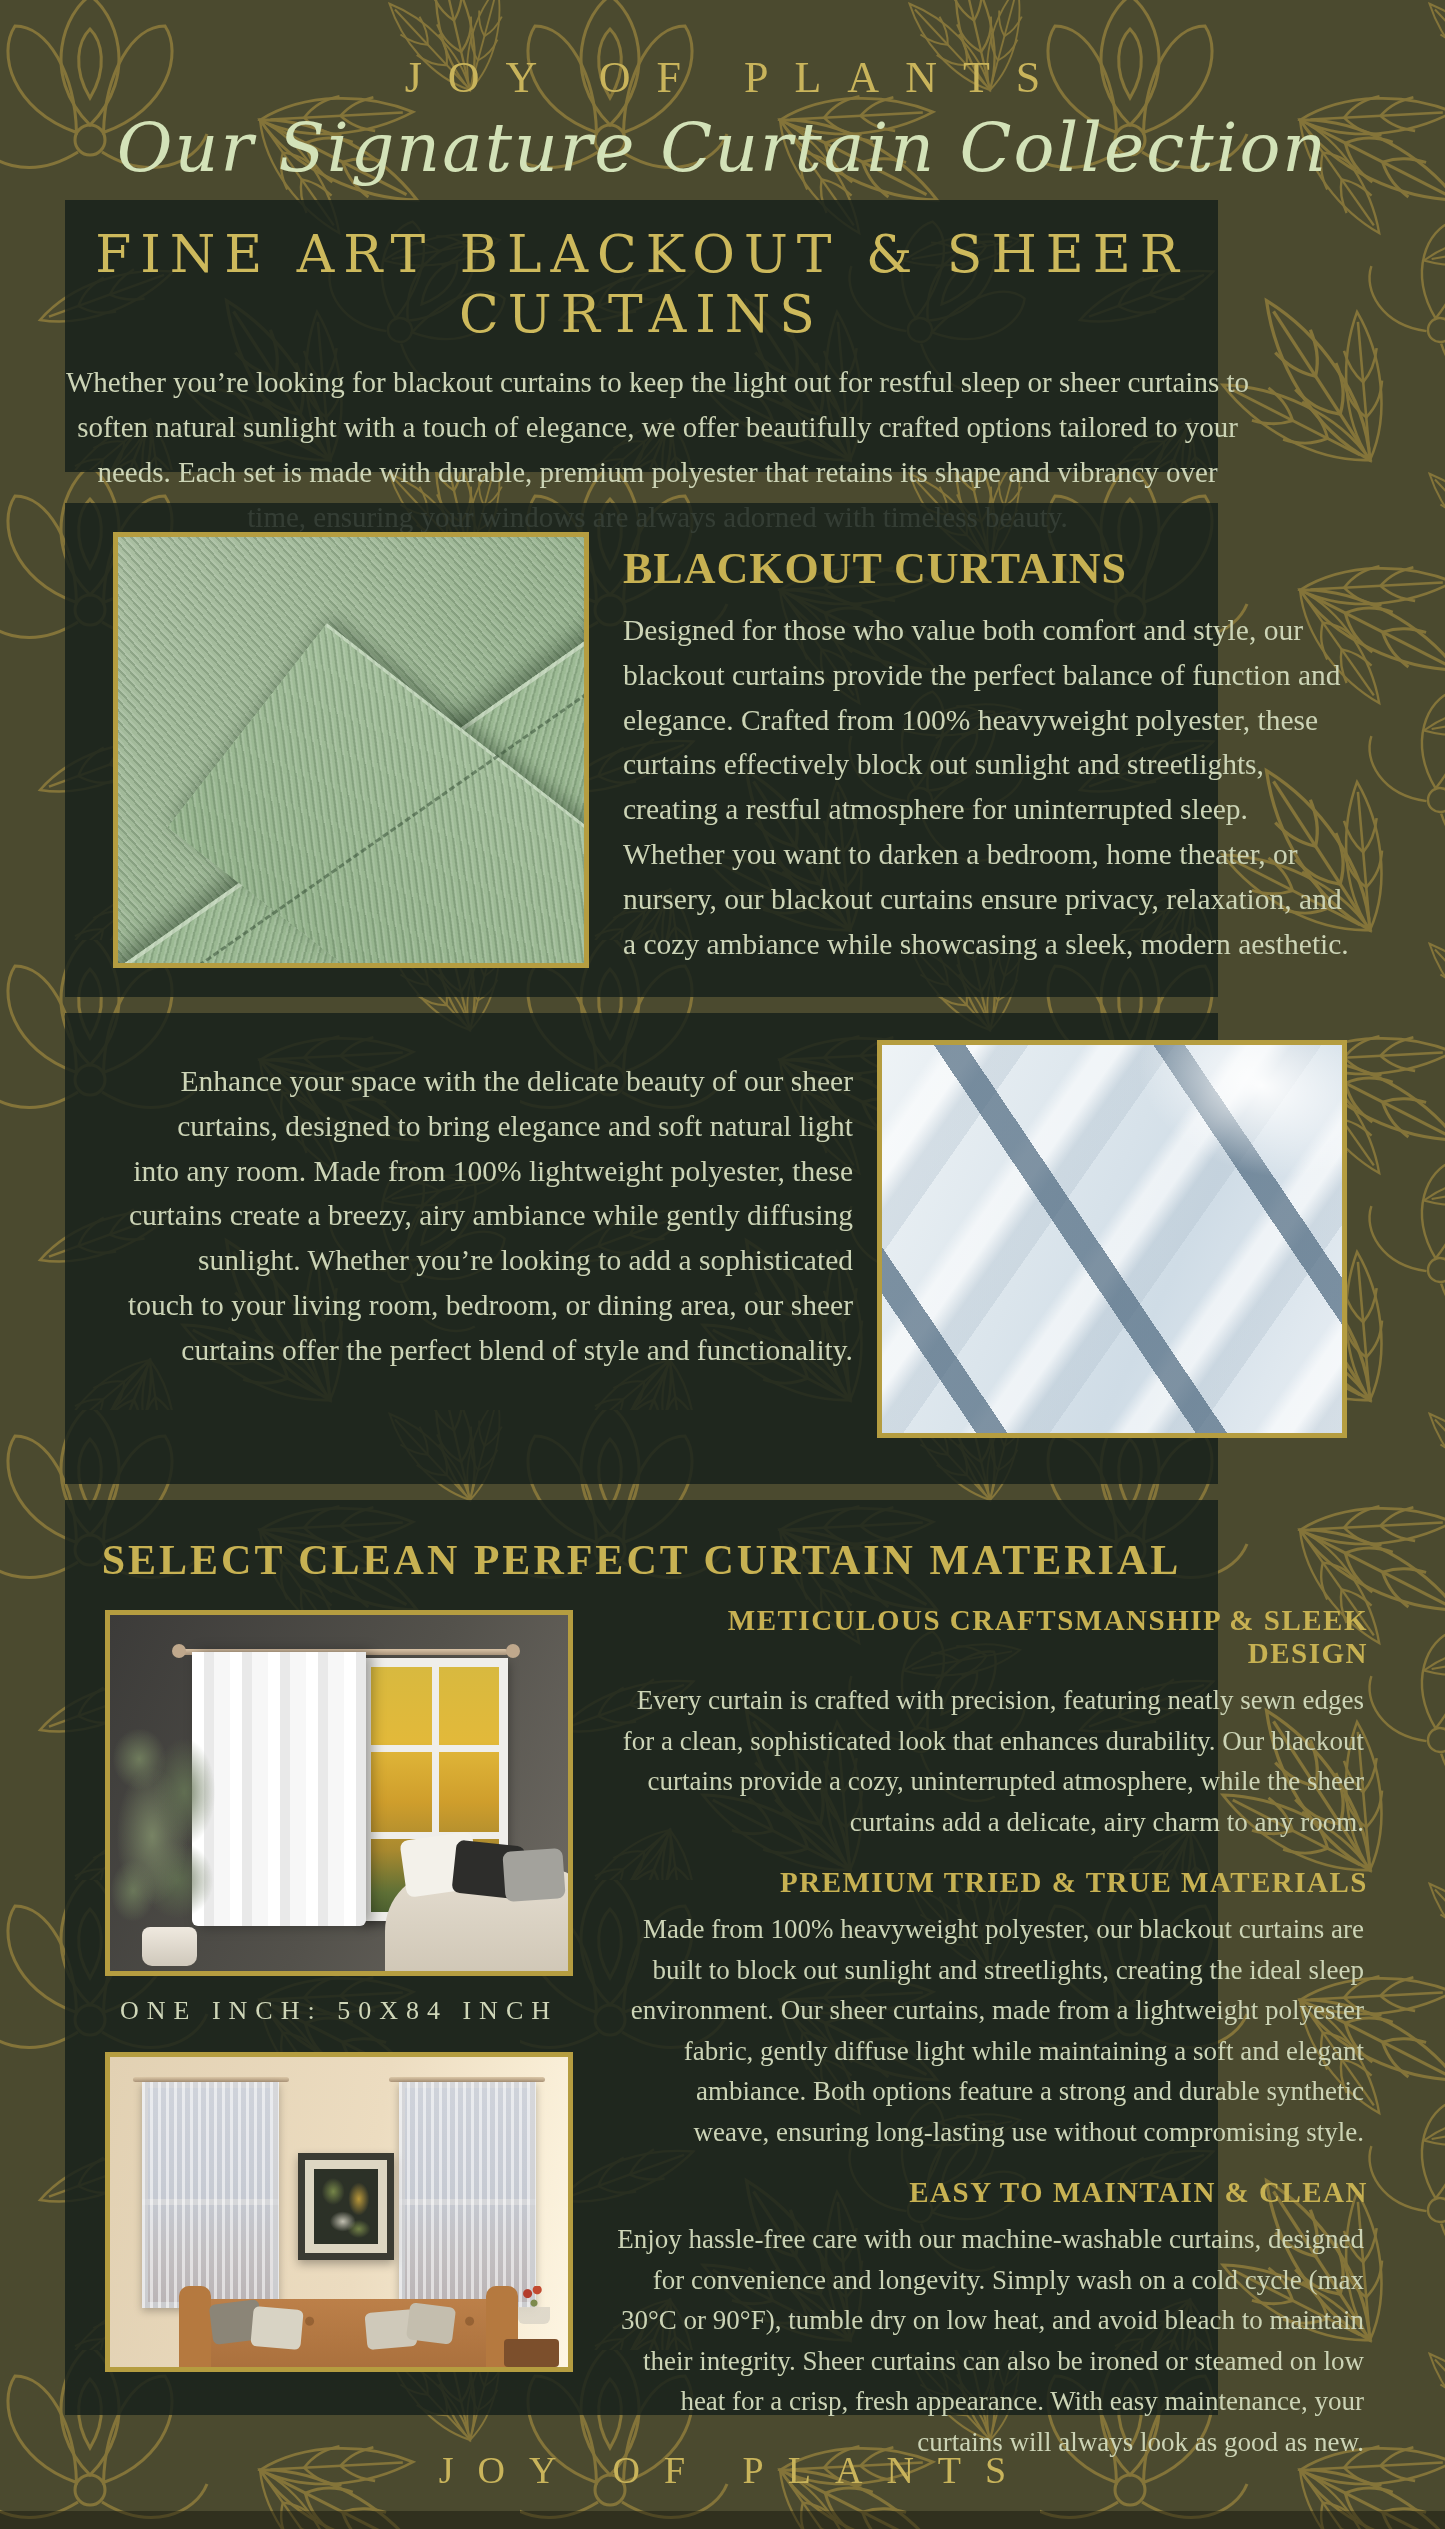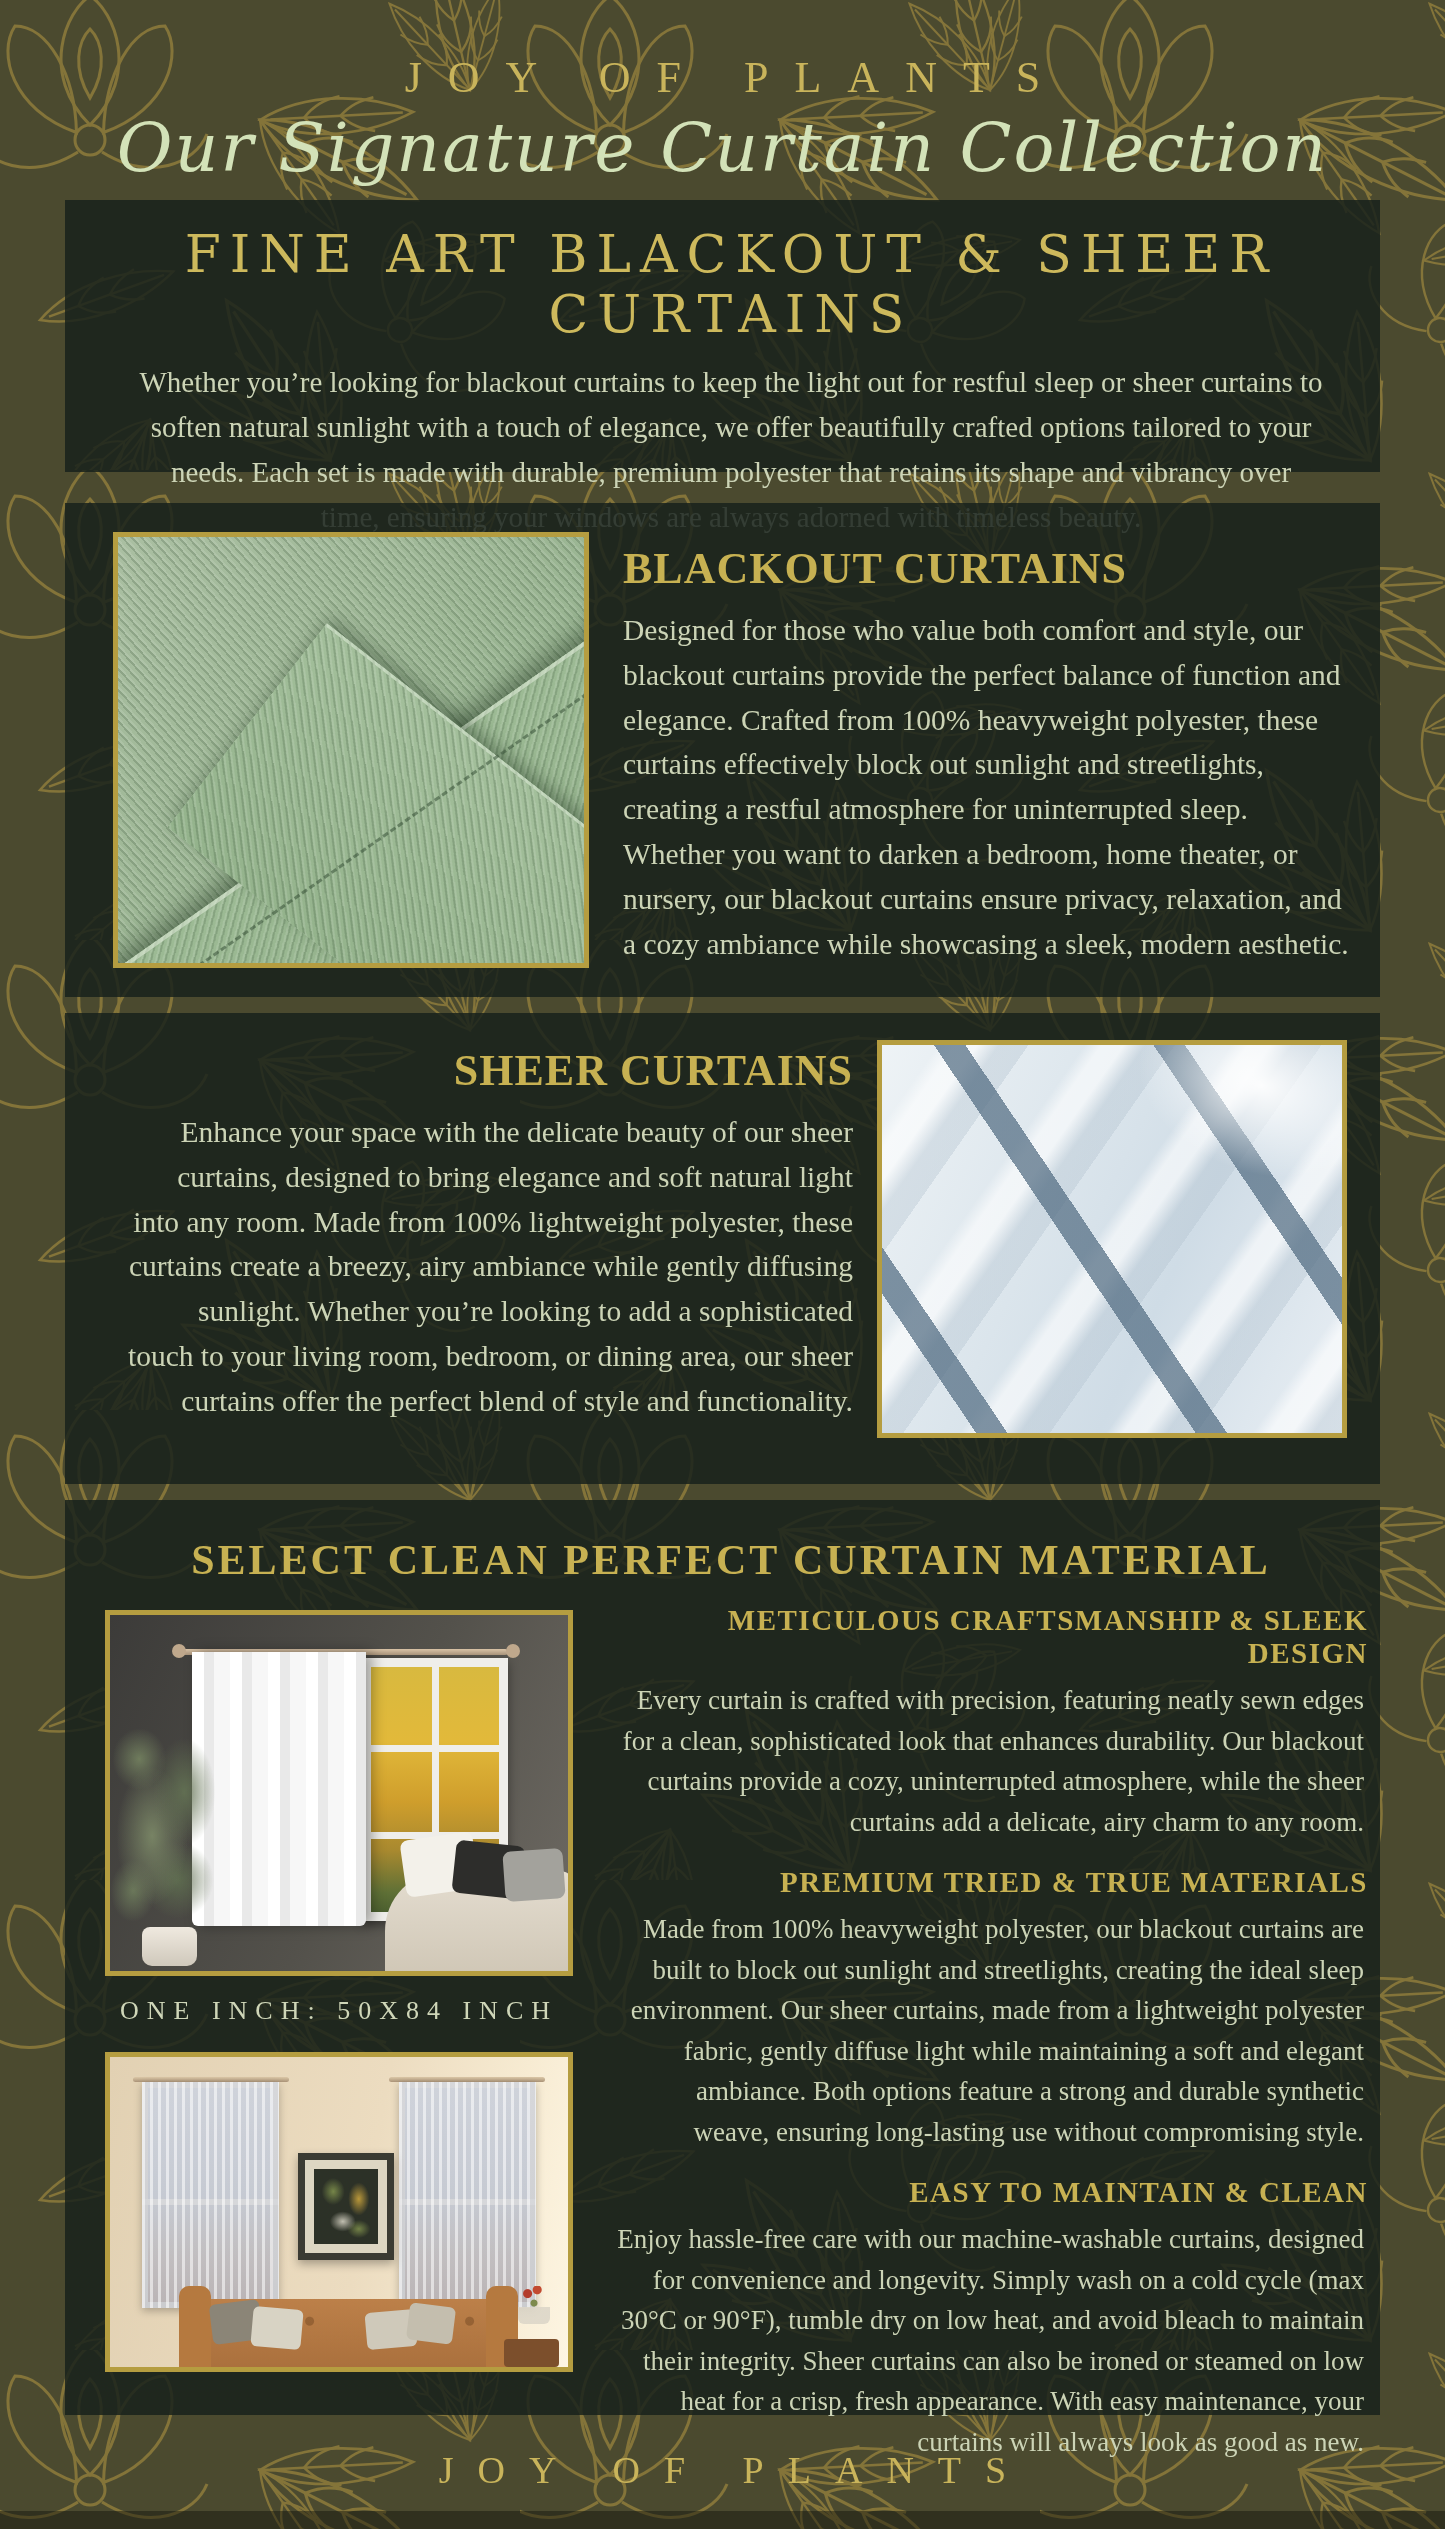--- a/index.html
+++ b/index.html
@@ -18,24 +18,23 @@
     box-sizing:border-box;font-family:"Liberation Serif",serif;
   }
   .tagline{
     position:absolute;top:108px;left:0;width:100%;text-align:center;
     font-size:68px;font-style:italic;color:#d3e2b8;letter-spacing:2px;
     font-family:"DejaVu Serif",serif;
   }
 
   
   .panel{
-    position:absolute;left:65px;width:1315px;
+    position:absolute;left:65px;width:1153px;
     background:rgba(23,32,28,0.84);
     box-sizing:border-box;
-    padding-left:17px;
   }
   .panel-intro{top:200px;height:272px;}
   .panel-blackout{top:503px;height:494px;}
   .panel-sheer{top:1013px;height:471px;}
   .panel-materials{top:1500px;height:915px;}
 
   .intro-title{
     margin:24px auto 0;text-align:center;font-size:52px;font-weight:normal;
     color:#cdb95c;letter-spacing:9px;font-family:"DejaVu Serif",serif;
   }
@@ -302,21 +301,20 @@
         </div>
       </div>
       <div class="blackout-text">
         <h2 class="gold-h2">BLACKOUT CURTAINS</h2>
         <p class="body-text">Designed for those who value both comfort and style, our blackout curtains provide the perfect balance of function and elegance. Crafted from 100% heavyweight polyester, these curtains effectively block out sunlight and streetlights, creating a restful atmosphere for uninterrupted sleep. Whether you want to darken a bedroom, home theater, or nursery, our blackout curtains ensure privacy, relaxation, and a cozy ambiance while showcasing a sleek, modern aesthetic.</p>
       </div>
     </div>
 
     <div class="panel panel-sheer">
       <div class="sheer-text">
-        <h2 class="gold-h2">SHEER CURTAINS</h2>
         <p class="body-text">Enhance your space with the delicate beauty of our sheer curtains, designed to bring elegance and soft natural light into any room. Made from 100% lightweight polyester, these curtains create a breezy, airy ambiance while gently diffusing sunlight. Whether you’re looking to add a sophisticated touch to your living room, bedroom, or dining area, our sheer curtains offer the perfect blend of style and functionality.</p>
       </div>
       <div class="img-frame sheer-img">
         <div class="fabric-sheer">
           <div class="glare"></div>
         </div>
       </div>
     </div>
 
     <div class="panel panel-materials">

